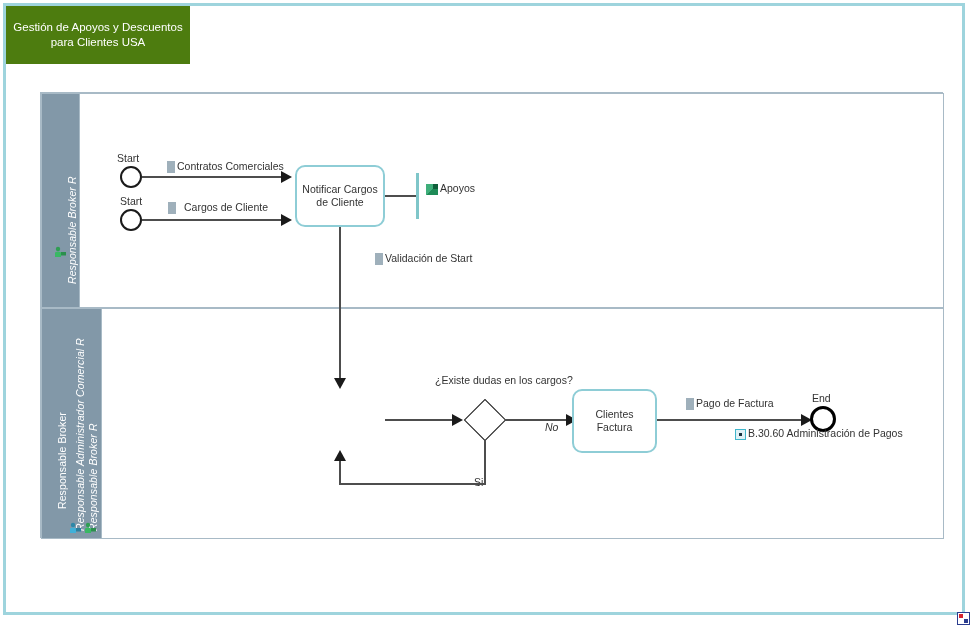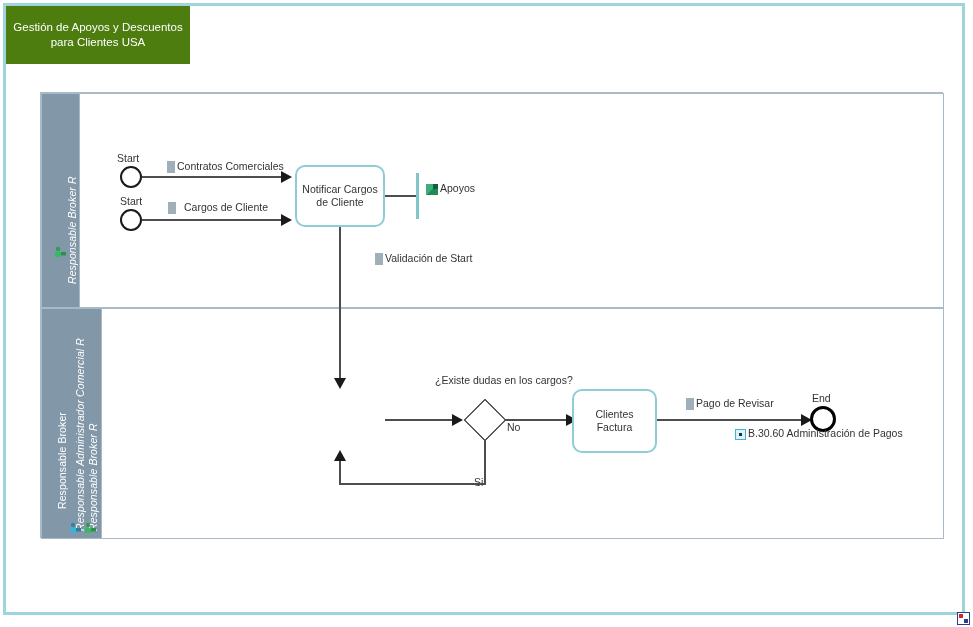--- a/index.html
+++ b/index.html
@@ -342,36 +342,36 @@
 
 
   <div class="ln h" style="left:385px; top:419.2px; width:73px;"></div>
   <div class="arrow right" style="left:452px; top:414px;"></div>
 
   <div class="gw" style="left:470px; top:405px;"></div>
   <div class="gw-label" style="left:435px; top:374px; width:105px;">¿Existe dudas en los cargos?</div>
 
   <div class="ln h" style="left:500px; top:419.2px; width:73px;"></div>
   <div class="arrow right" style="left:566px; top:414px;"></div>
-  <span class="ev-label" style="left:507px; top:421px;">No</span>
+  <span class="ev-label" style="left:545px; top:421px;font-style:italic;">No</span>
 
   <div class="ln v" style="left:484.2px; top:435px; height:50px;"></div>
   <div class="ln h" style="left:339px; top:483.4px; width:146px;"></div>
   <div class="ln v" style="left:339.2px; top:456px; height:28px;"></div>
   <div class="arrow up" style="left:334px; top:450px;"></div>
   <span class="ev-label" style="left:474px; top:476px;">Si</span>
 
   <div class="task" style="left:572px; top:389px; width:85px; height:64px;">Clientes Factura</div>
 
   <div class="ln h" style="left:657px; top:419.2px; width:152px;"></div>
   <div class="arrow right" style="left:801px; top:414px;"></div>
 
   <div class="dat" style="left:686px; top:397px;">
     <span class="doc-ico"></span>
-    <span>Pago de Revisar</span>
+    <span>Pago de Factura</span>
   </div>
 
   <div class="dat" style="left:735px; top:427px;">
     <span class="link-ico"></span>
     <span>B.30.60 Administración de Pagos</span>
   </div>
 
   <span class="ev-label" style="left:812px; top:392px;">End</span>
   <div class="ev end" style="left:810px; top:406px; width:26px; height:26px;"></div>
 

